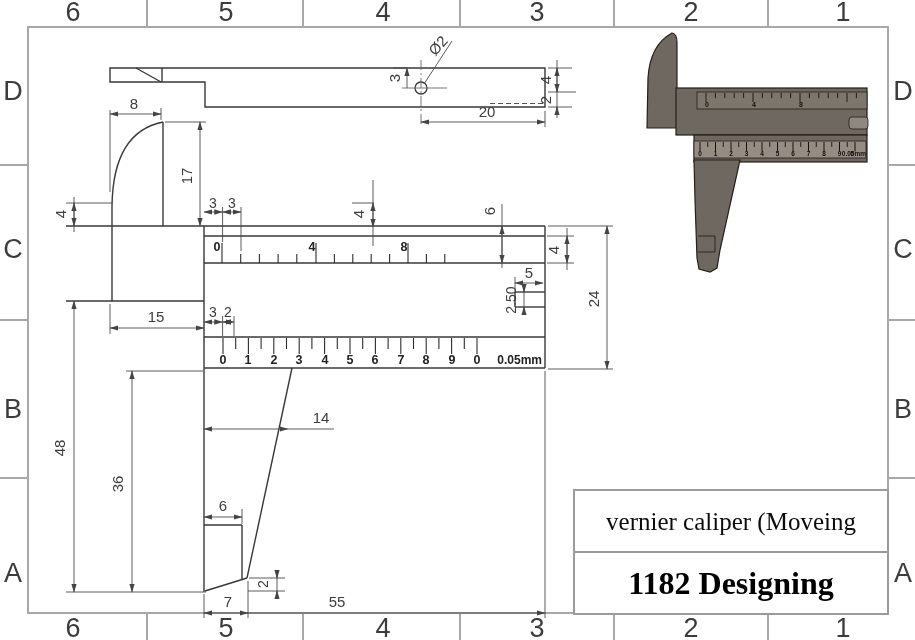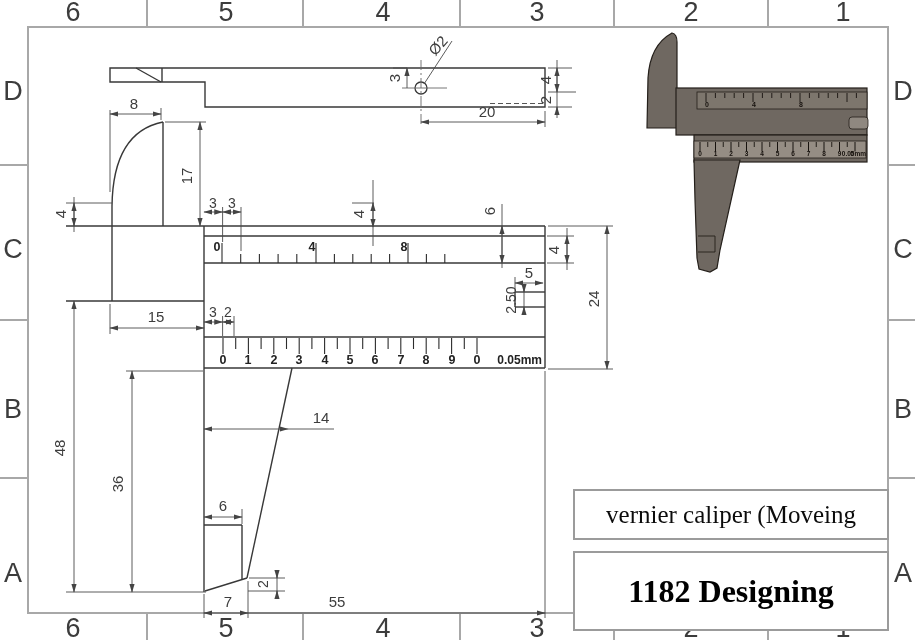--- a/index.html
+++ b/index.html
@@ -10,23 +10,23 @@
       font-family:"Liberation Sans",sans-serif;font-weight:400;}
   svg text{font-family:"Liberation Sans",sans-serif;fill:#3d3d3d;}
   .dim{font-size:15px;}
   .dimsm{font-size:14px;}
   .sc{font-size:12.5px;font-weight:600;fill:#222;}
   .scu{font-size:12px;font-weight:700;fill:#222;}
   .tiny{font-size:7px;font-weight:700;fill:#17120e;}
   .tiny2{font-size:6.5px;font-weight:700;fill:#17120e;}
   .tb{position:absolute;box-sizing:border-box;border:2px solid #9b9b9b;background:#fff;
       display:flex;align-items:center;justify-content:center;text-align:center;}
-  #tb-title{left:573px;top:489px;width:316px;height:51px;
+  #tb-title{left:573px;top:489px;width:316px;height:64px;
             font-family:"Liberation Serif",serif;font-size:25px;line-height:29px;color:#0c0c0c;}
-  #tb-designer{left:573px;top:551px;width:316px;height:80px;
+  #tb-designer{left:573px;top:551px;width:316px;height:64px;
             font-family:"Liberation Serif",serif;font-size:32px;font-weight:bold;color:#000;}
 </style>
 </head>
 <body>
 
 <div id="sheet">
 
 <svg id="dwg" width="915" height="640" viewBox="0 0 915 640">
   <defs>
     <marker id="ar" viewBox="0 0 10 6" refX="9.3" refY="3" markerWidth="10" markerHeight="6" orient="auto-start-reverse">

